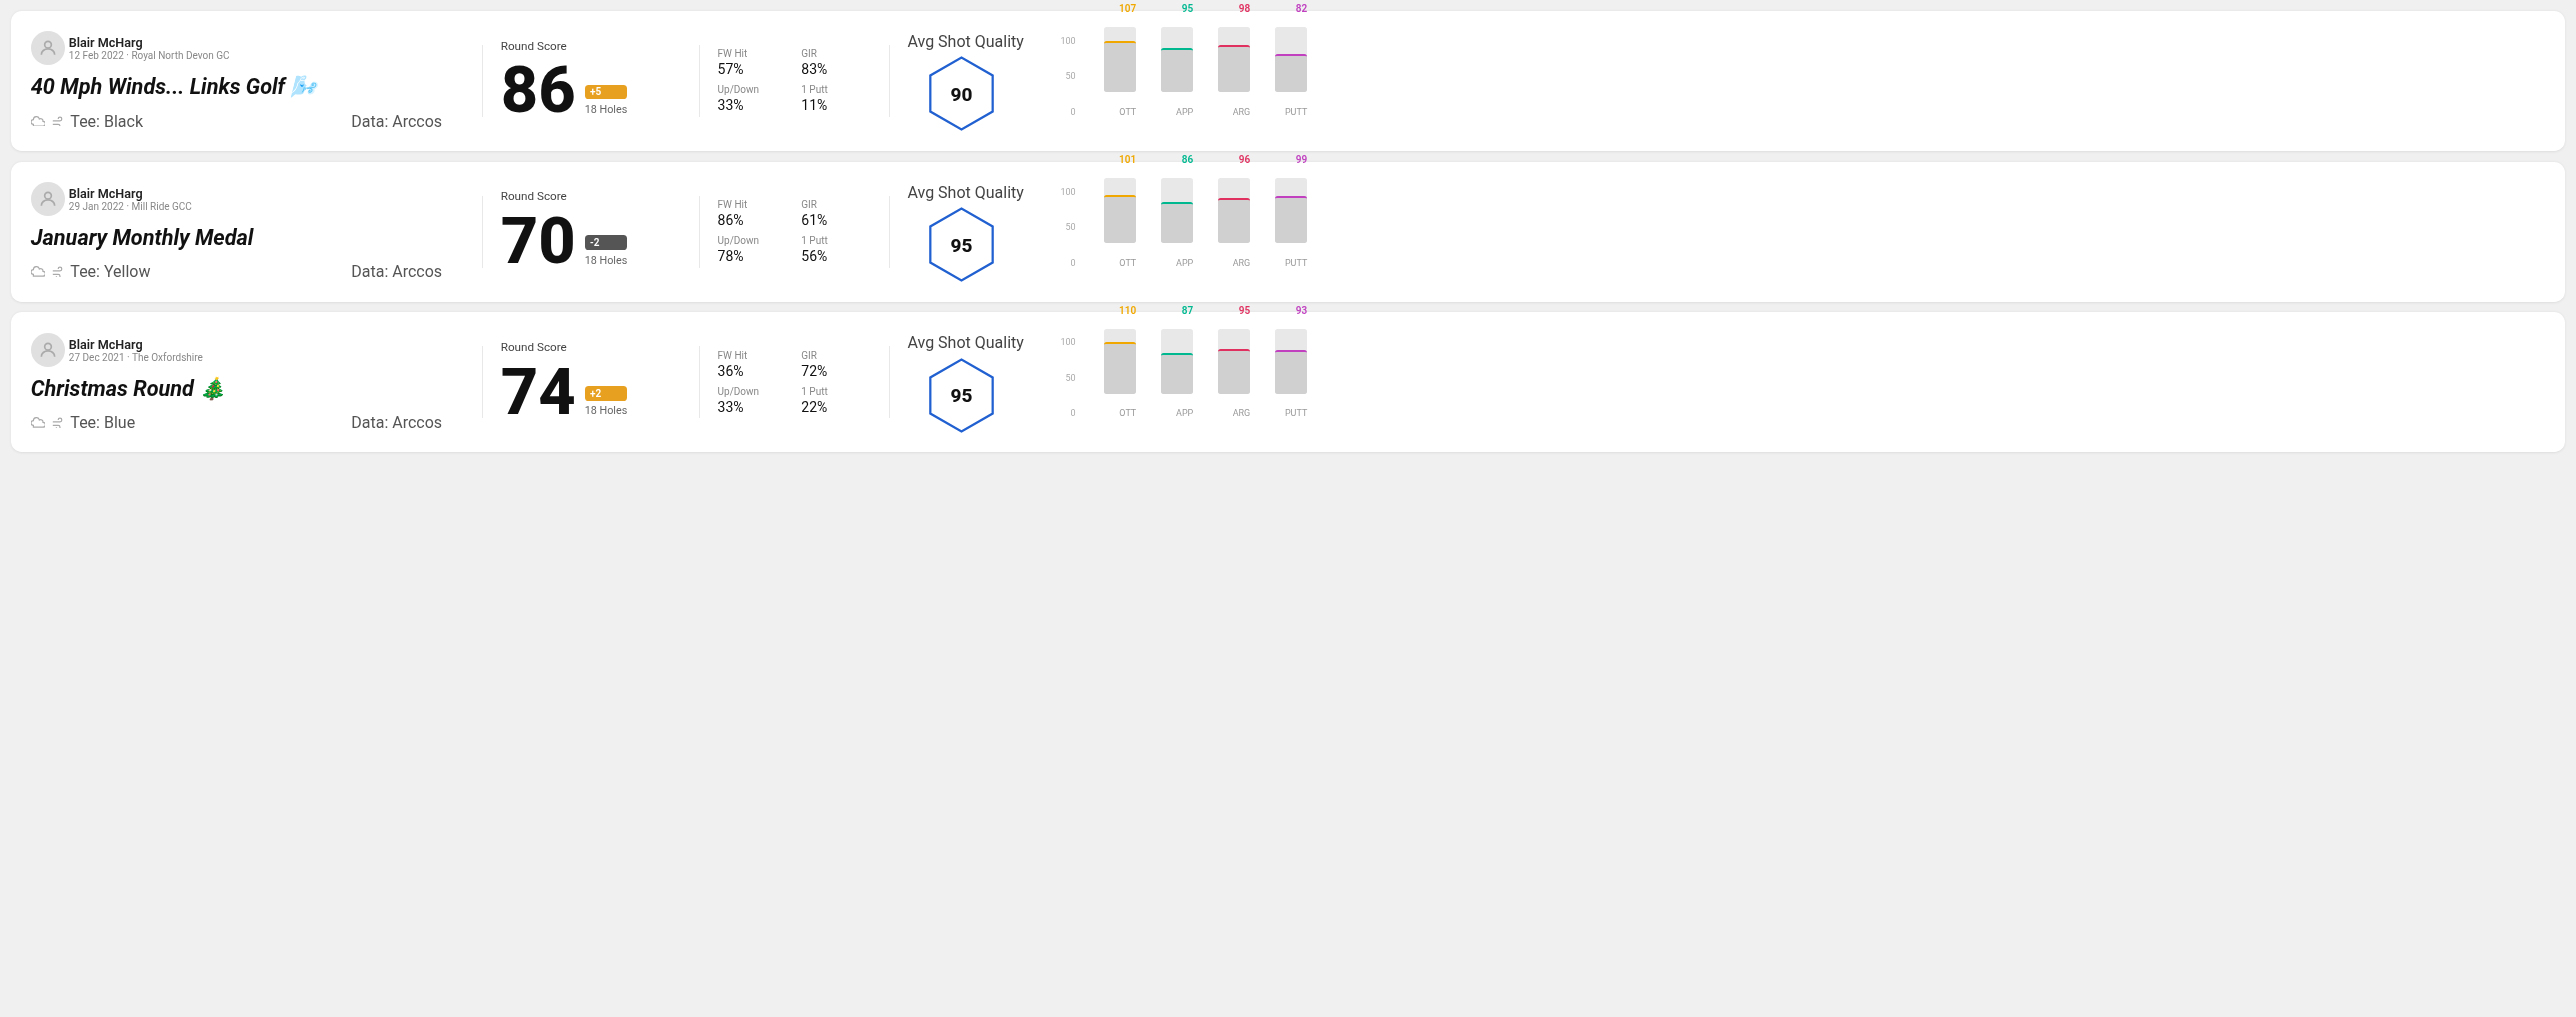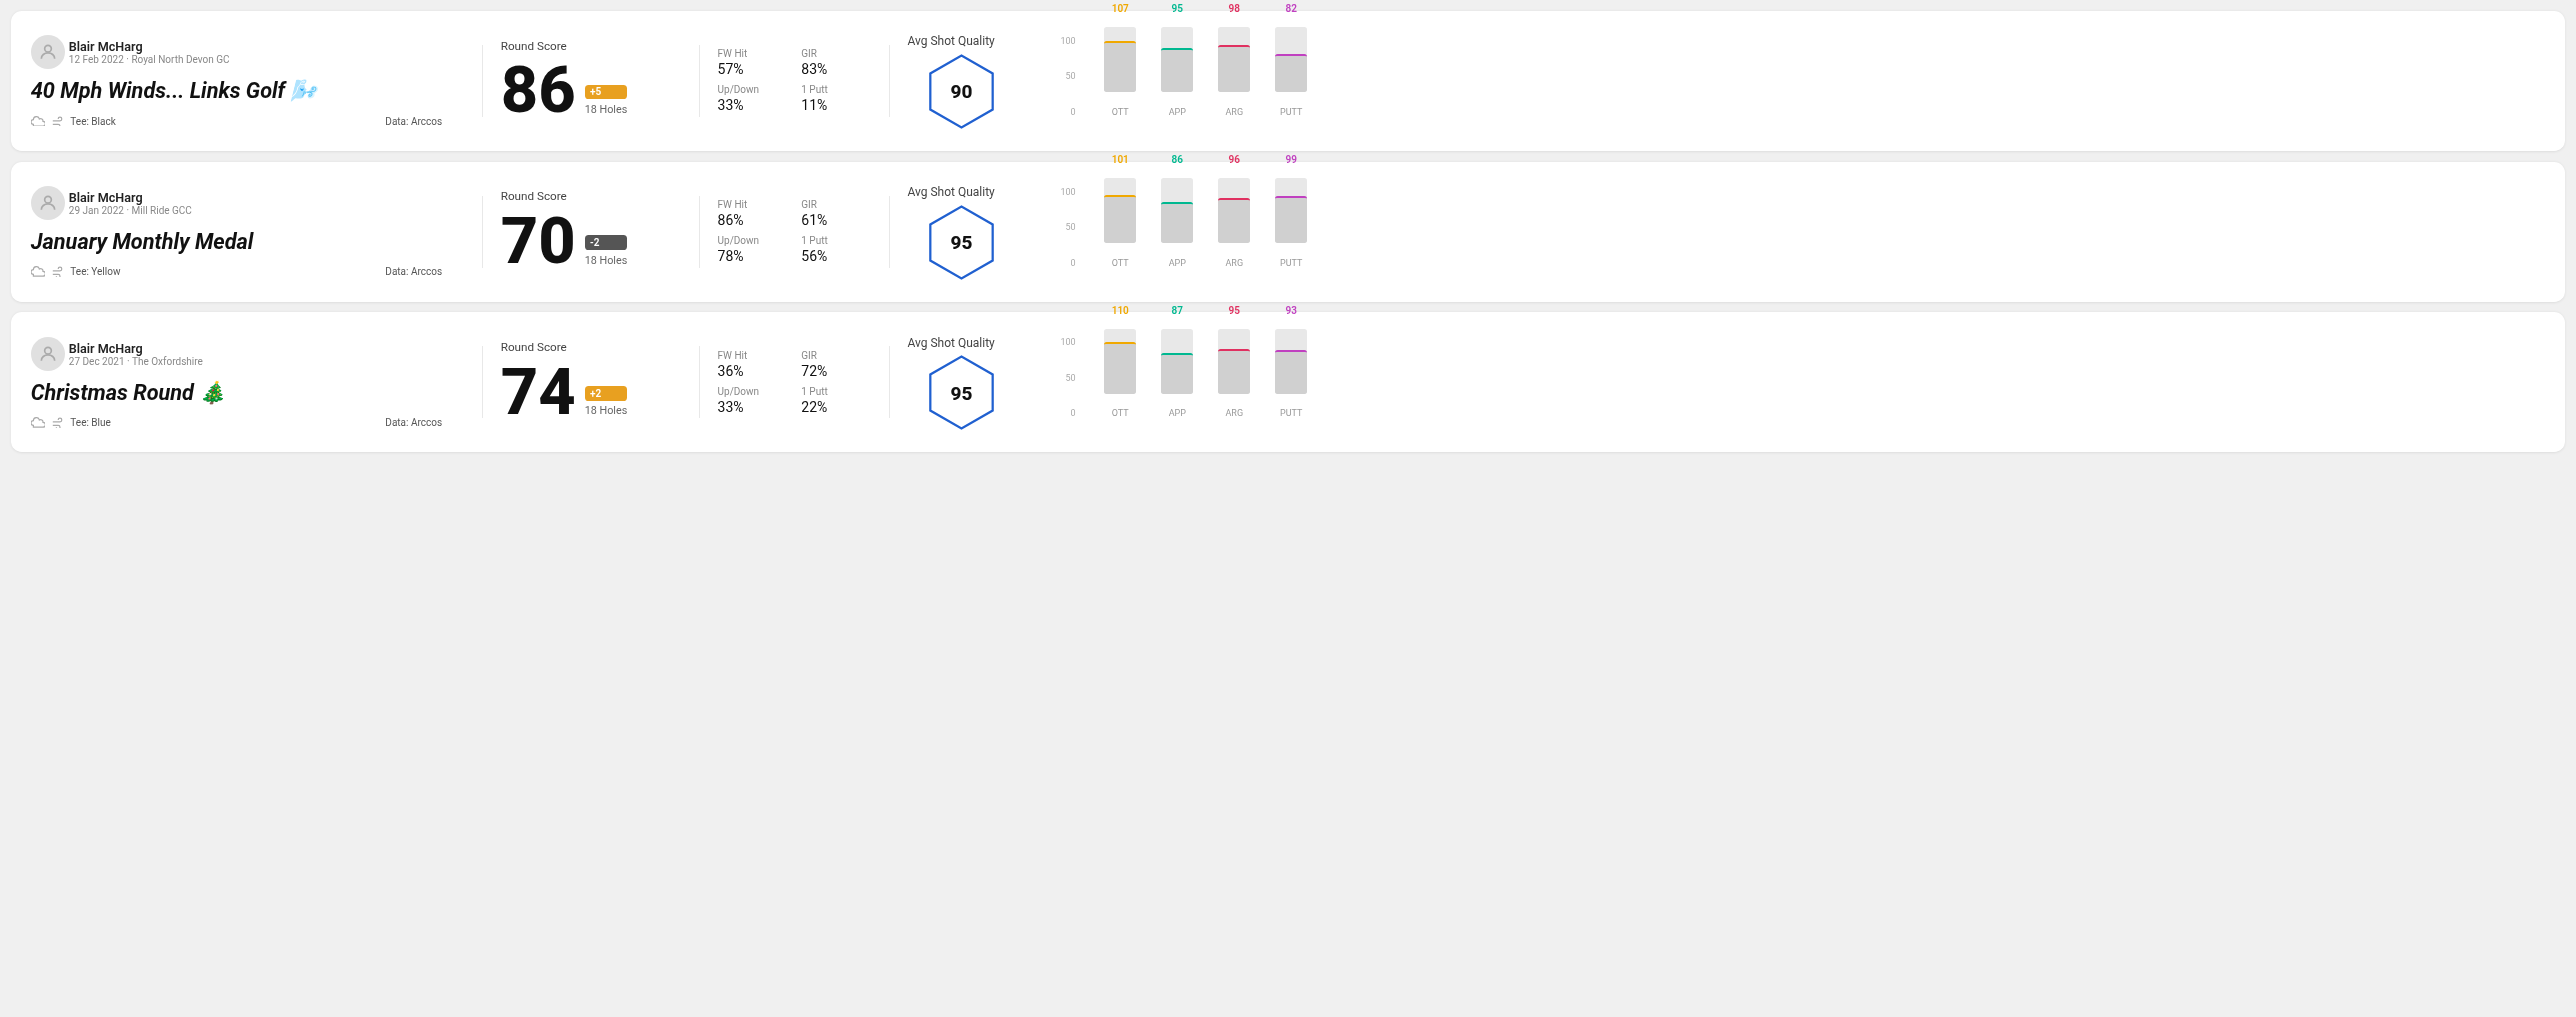--- a/index.html
+++ b/index.html
@@ -56,21 +56,21 @@
       font-weight: 700;
       color: #111;
       margin-bottom: 12.6px;
       margin-left: 0;
       font-style: italic;
     }
     .card-footer {
       display: flex;
       align-items: center;
       justify-content: space-between;
-      font-size: 10px;
+      font-size: 16px;
       color: #555;
     }
     .tee-info {
       display: flex;
       align-items: center;
       gap: 5.4px;
     }
     .divider {
       width: 0.9px;
       background: #e8e8e8;
@@ -137,21 +137,21 @@
       color: #111;
     }
     .quality-section {
       width: 144px;
       flex-shrink: 0;
       display: flex;
       flex-direction: column;
       align-items: flex-start;
     }
     .quality-label {
-      font-size: 12px;
+      font-size: 16px;
       color: #444;
       margin-bottom: 7.2px;
     }
     .hexagon-container {
       display: flex;
       align-items: center;
       justify-content: center;
       width: 108px;
       height: 72px;
     }
@@ -193,21 +193,21 @@
       height: 81px;
       margin-right: 3.6px;
       font-size: 9px;
       color: #aaa;
       padding-bottom: 0;
       align-items: flex-end;
     }
     .chart-col {
       display: flex;
       flex-direction: column;
-      align-items: center;
+      align-items: flex-end;
       gap: 11px;
     }
     .bar-value-label {
       font-size: 10px;
       font-weight: 600;
       margin-bottom: 1.8px;
     }
     .bar-wrapper {
       width: 32px;
       height: 65px;

